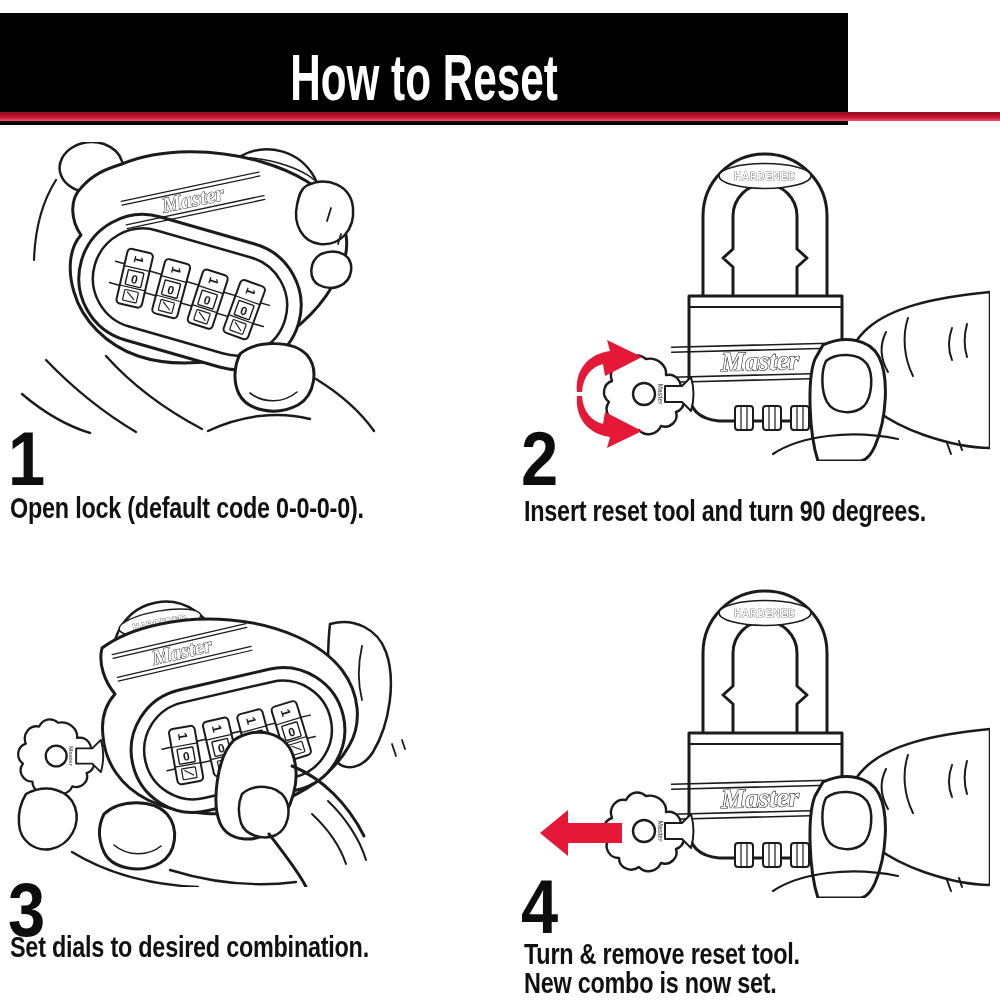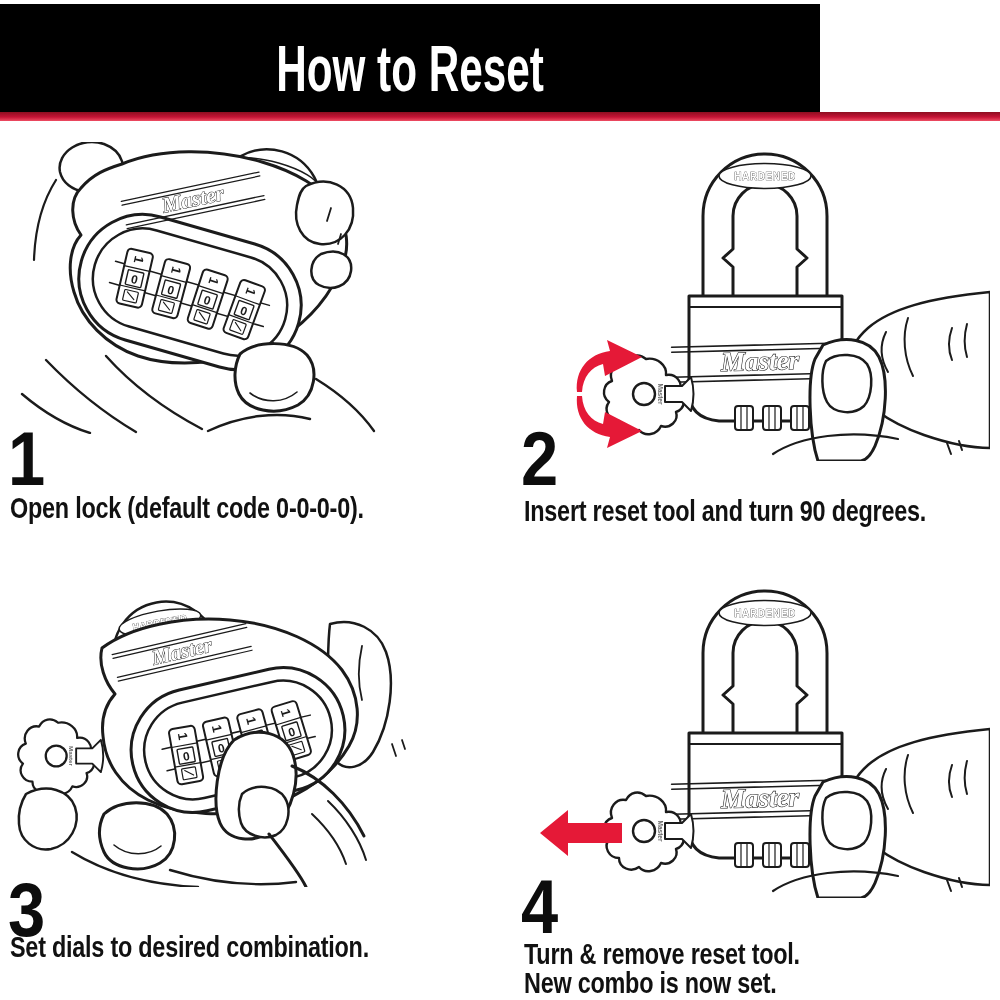--- a/index.html
+++ b/index.html
@@ -2,21 +2,21 @@
 <html style="--line: #1b1b1b; --red: #e51937; --banner: #000000; --title: #ffffff; --s1: #8d0e20; --s2: #c41335; --s3: #ef4d63;"><head>
 <meta charset="utf-8">
 <style>
   :root{
     --line:#1b1b1b; --red:#e51937; --banner:#000000; --title:#ffffff;
     --s1:#8d0e20; --s2:#c41335; --s3:#ef4d63;
   }
   html,body{margin:0;padding:0;background:#fff;}
   #page{position:relative;width:1000px;height:1000px;background:#ffffff;overflow:hidden;
         font-family:"Liberation Sans",sans-serif;}
-  .banner{position:absolute;left:0;top:4px;width:820px;height:112px;background:var(--banner);}
+  .banner{position:absolute;left:0;top:13px;width:820px;height:112px;background:var(--banner);padding-left:28px;}
   .title{position:absolute;top:30px;left:0;width:100%;text-align:center;color:var(--title);
          font-size:64px;font-weight:bold;line-height:1.1;transform:scaleX(0.66);
          transform-origin:50% 50%;white-space:nowrap;}
   .stripe{position:absolute;left:0;top:112px;width:1000px;height:9px;
           background:linear-gradient(180deg,var(--s1) 0%,var(--s2) 55%,var(--s3) 100%);}
   .illus{position:absolute;}
   .stepnum{position:absolute;color:#0d0d0d;font-size:76px;font-weight:bold;line-height:1;
            transform:scaleX(0.88);transform-origin:0 0;}
   .caption{position:absolute;color:#111;font-size:30px;font-weight:bold;line-height:1;
            letter-spacing:-0.3px;white-space:nowrap;transform:scaleX(0.78);transform-origin:0 0;}

